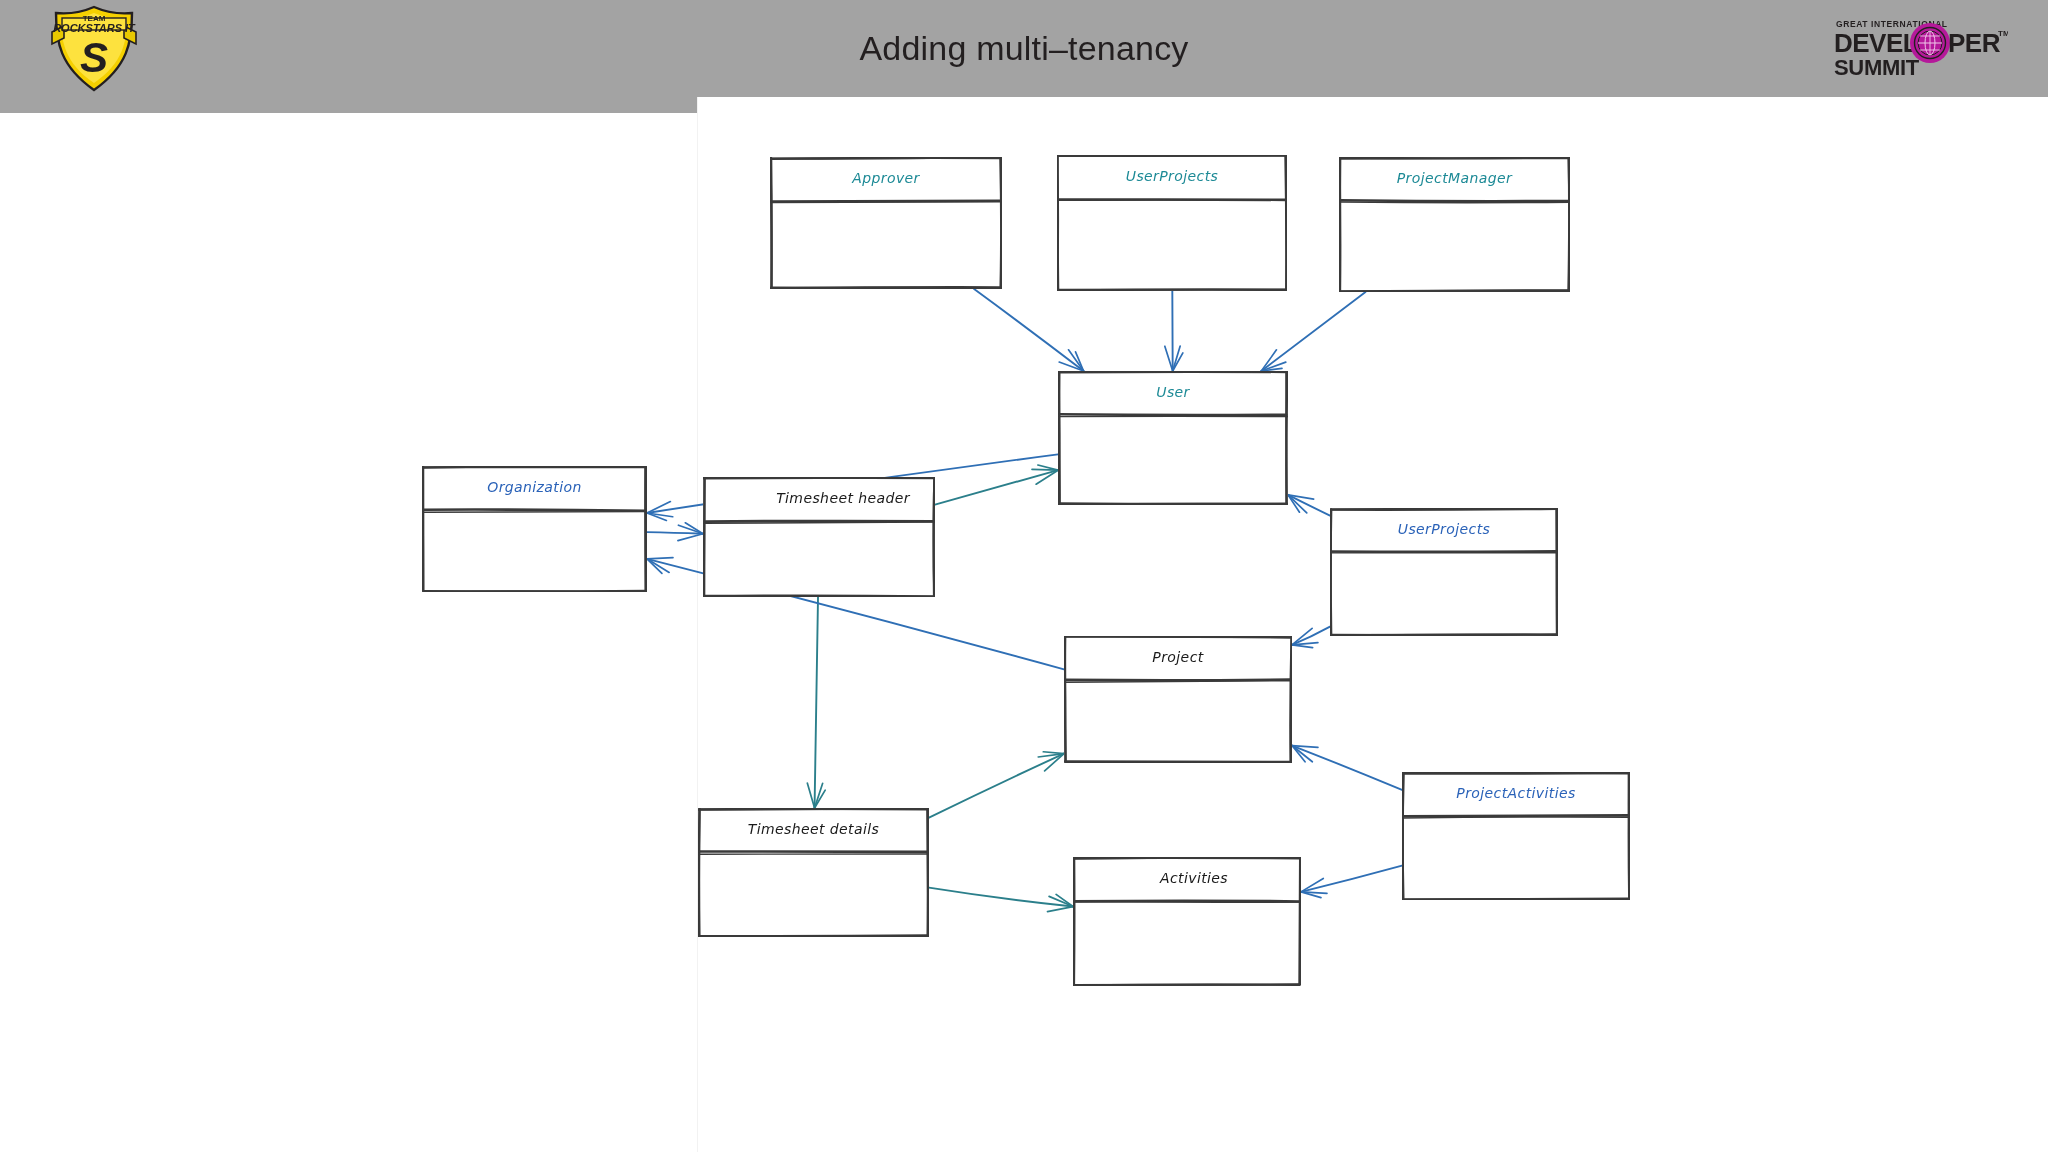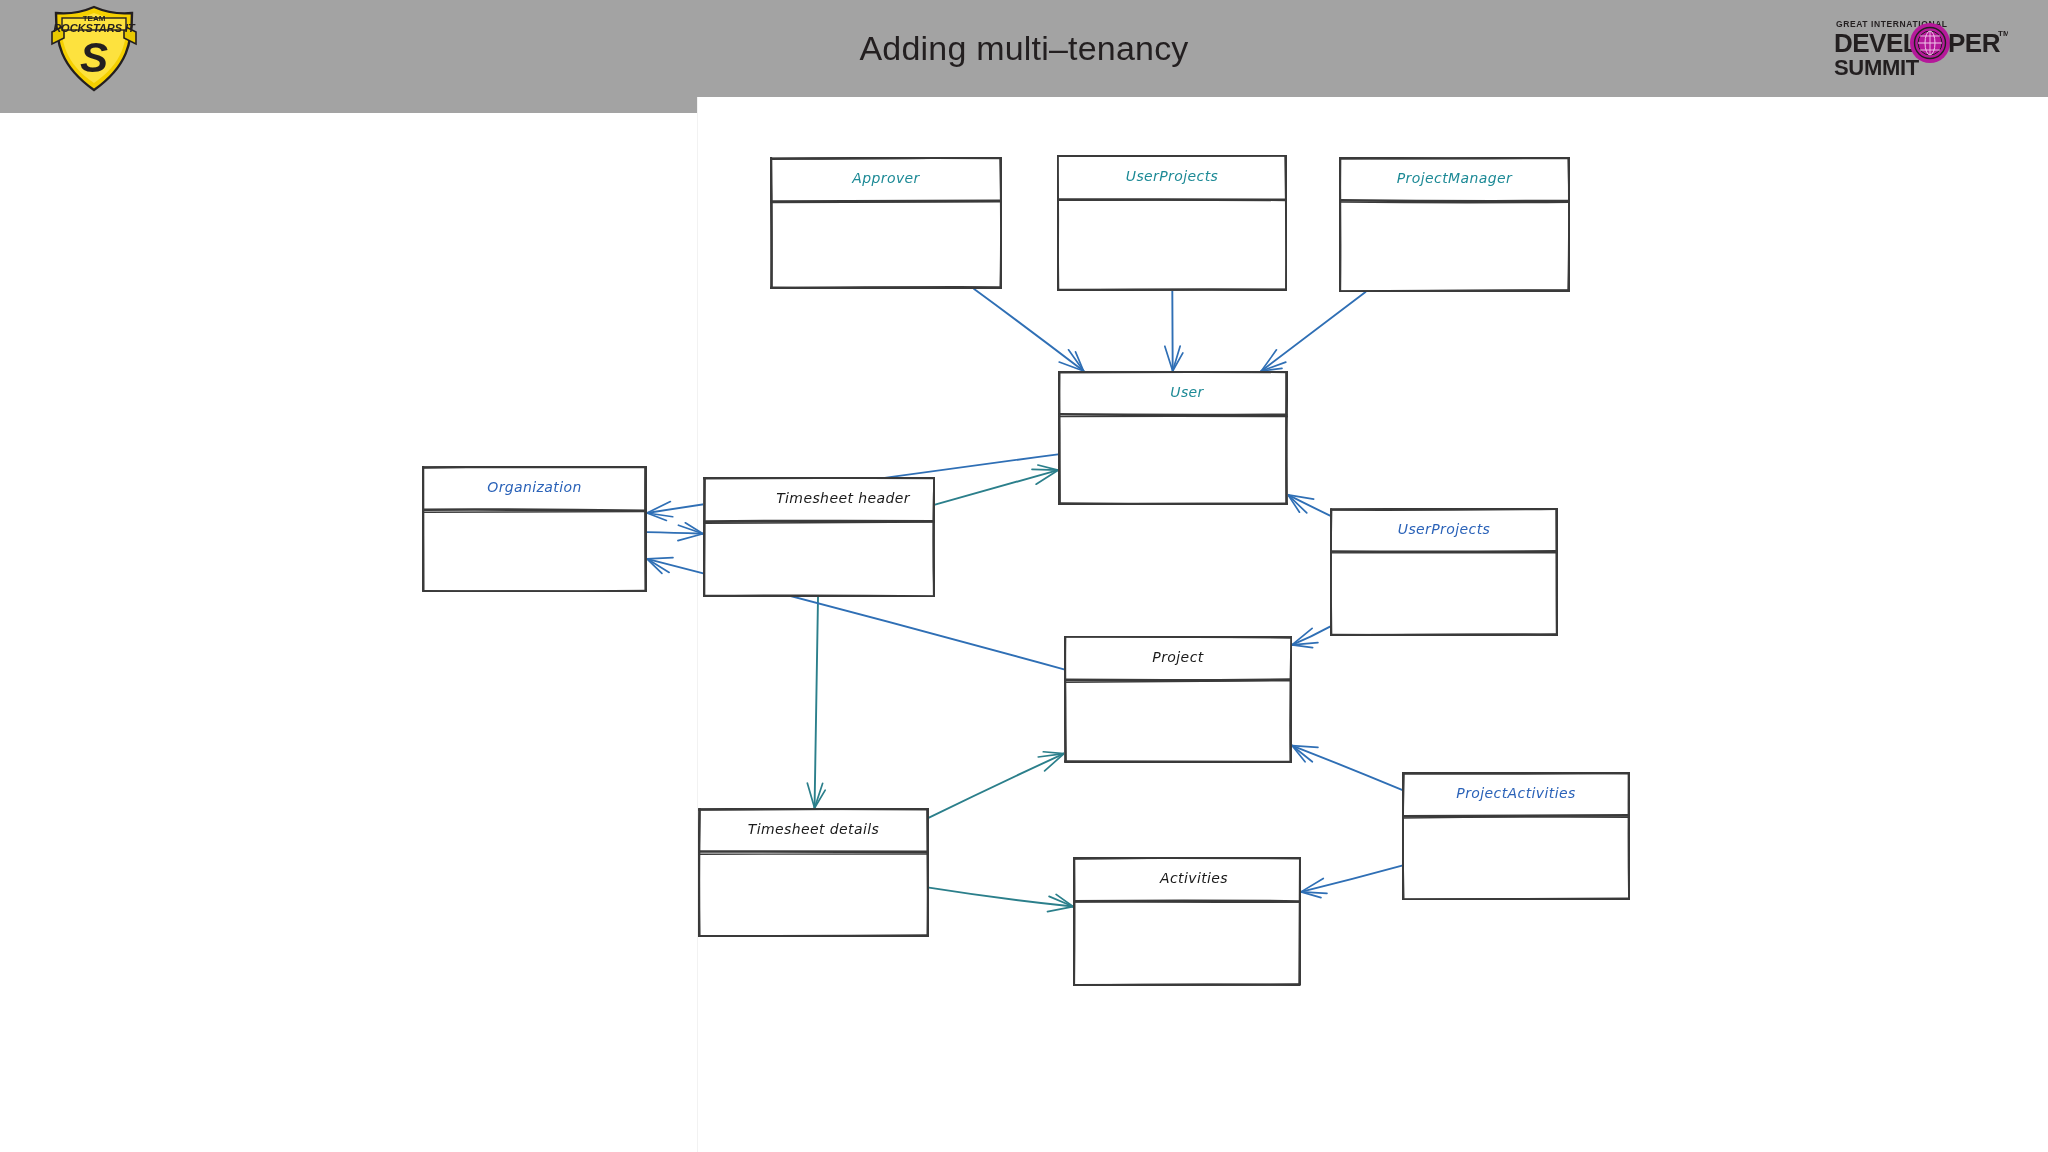--- a/index.html
+++ b/index.html
@@ -282,21 +282,21 @@
         <path d="M229.50405864715577,0.9104681015014648 Q227.83059663772582,66.77620941698551 228.4930830001831,132.55240387916564" stroke="#3a3a3a" stroke-width="2.2" fill="none" stroke-linecap="round"></path>
         <path d="M229.1306842803955,132.69830665588378 Q114.18466181755066,133.23657476902008 1.2527393341064452,132.397620010376" stroke="#3a3a3a" stroke-width="2.2" fill="none" stroke-linecap="round"></path>
         <path d="M1.784227228164673,132.42381896972657 Q1.850436282157898,66.06237554550171 0.6134644031524659,0.3435811996459961" stroke="#3a3a3a" stroke-width="2.2" fill="none" stroke-linecap="round"></path>
         <path d="M1.2858196258544923,0.25063743591308585 Q115.45713174343109,0.8496515274047851 228.2978100299835,0.20073118209838858" stroke="#3a3a3a" stroke-width="2.2" fill="none" stroke-linecap="round"></path>
         <path d="M228.298494720459,1.7785118579864503 Q228.08867828063666,66.98296546936035 228.70133209228516,132.44442596435547" stroke="#3a3a3a" stroke-width="2.2" fill="none" stroke-linecap="round"></path>
         <path d="M228.9474726676941,133.02125844955444 Q114.31014335155487,132.57620797157287 1.7684009552001954,133.33598670959472" stroke="#3a3a3a" stroke-width="2.2" fill="none" stroke-linecap="round"></path>
         <path d="M0.6526722431182861,133.4693841934204 Q1.2327665328979491,66.17869472503662 1.4014604568481446,0.9966012954711914" stroke="#3a3a3a" stroke-width="2.2" fill="none" stroke-linecap="round"></path>
         <path d="M1.3899085998535157,43.29496841430664 Q114.00882749557495,44.54214246273041 228.380863237381,43.70997610092163" stroke="#3a3a3a" stroke-width="2.6" fill="none" stroke-linecap="round"></path>
         <path d="M1.2196352005004882,45.59092960357666 Q114.3290310382843,44.924919438362124 229.5686601638794,45.56511936187744" stroke="#3a3a3a" stroke-width="1.4" fill="none" stroke-linecap="round"></path>
       </svg>
-      <div class="entity-title" style="top: 13px; color: rgb(29, 138, 150); padding-left: 14px;">User</div>
+      <div class="entity-title" style="top: 13px; color: rgb(29, 138, 150);">User</div>
     </div>
     <div class="entity-box" style="left: 422px; top: 466px; width: 225px; height: 126px;">
       <svg class="entity-sketch" width="225" height="126" viewBox="0 0 225 126">
         <path d="M0.40947132110595696,1.2307230472564696 Q113.36465635299683,1.018112850189209 224.02037887573243,1.046697235107422" stroke="#3a3a3a" stroke-width="2.2" fill="none" stroke-linecap="round"></path>
         <path d="M224.19244918823242,1.302361297607422 Q224.66059761047364,64.16823921203613 224.60778121948243,124.72355270385742" stroke="#3a3a3a" stroke-width="2.2" fill="none" stroke-linecap="round"></path>
         <path d="M224.60328903198243,125.73390426635743 Q113.50146675109863,124.99797554016114 1.6959648132324219,125.58556442260742" stroke="#3a3a3a" stroke-width="2.2" fill="none" stroke-linecap="round"></path>
         <path d="M1.3274101734161377,124.33281078338624 Q1.115382766723633,61.889821243286136 1.1671072483062743,0.2559833526611328" stroke="#3a3a3a" stroke-width="2.2" fill="none" stroke-linecap="round"></path>
         <path d="M1.5589296758174895,1.5475168228149414 Q113.59167087078094,-0.17078866958618155 223.27026081085205,0.9013086795806885" stroke="#3a3a3a" stroke-width="2.2" fill="none" stroke-linecap="round"></path>
         <path d="M223.28141765594484,0.7472876071929931 Q223.0521785736084,63.03923614025116 223.53704872131348,124.8771870136261" stroke="#3a3a3a" stroke-width="2.2" fill="none" stroke-linecap="round"></path>
         <path d="M224.68064975738525,124.78018817901611 Q113.17864751815796,125.66873579025268 1.5130792617797852,125.06734790802003" stroke="#3a3a3a" stroke-width="2.2" fill="none" stroke-linecap="round"></path>

